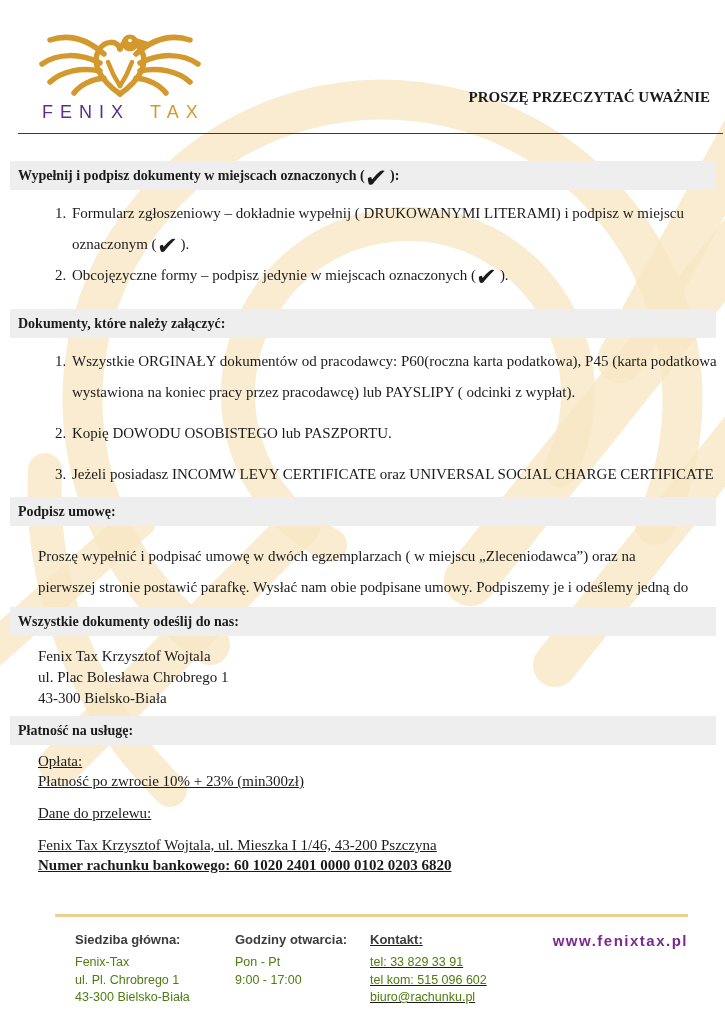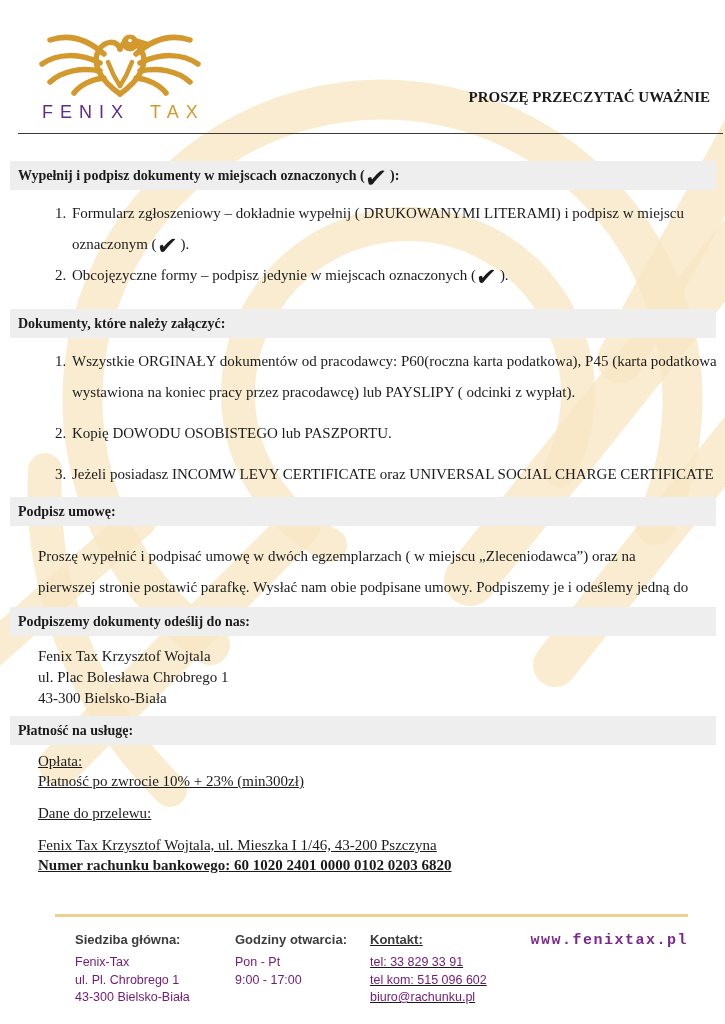--- a/index.html
+++ b/index.html
@@ -36,26 +36,26 @@
   .para{position:absolute;left:38px;width:652px;font-size:15px;line-height:31px;z-index:2;}
   .address{position:absolute;left:38px;font-size:15px;line-height:21px;z-index:2;}
   .payment-block{position:absolute;left:38px;width:640px;font-size:15px;line-height:20px;z-index:2;}
   .payment-block .mt{margin-top:12px;}
   .bold-line{font-weight:bold;}
   
   .footer-rule{position:absolute;left:55px;width:633px;top:914px;height:2.5px;
     background:#efd18f;z-index:2;}
   .fcol{position:absolute;top:932px;font-family:"Liberation Sans",sans-serif;z-index:2;margin-left:20px;}
   .fcol h4{margin:0 0 7px 0;font-size:13px;color:#3c3c3c;}
-  .fcol .fline{font-size:12.5px;line-height:17.5px;color:#701a75;}
+  .fcol .fline{font-size:12.5px;line-height:17.5px;color:#4d7c0f;}
   .fcol-1{left:55px;width:150px;}
   .fcol-2{left:215px;width:130px;}
   .fcol-3{left:350px;width:180px;text-decoration:underline;}
   .website{position:absolute;top:932px;right:37px;z-index:2;
-    font-family:Liberation Mono, monospace;font-weight:bold;font-size:15px;
+    font-family:Liberation Sans, sans-serif;font-weight:bold;font-size:15px;
     letter-spacing:1.5px;color:#7b2890;}
 </style>
 </head>
 <body>
 
 <div class="page">
 
   <svg class="watermark" viewBox="0 0 725 880" fill="none" stroke="#f8e7c4" stroke-opacity="0.8" stroke-linecap="round">
     <path d="M 210 645 A 300 300 0 1 1 655 525" stroke-width="40"></path>
     <path d="M 330 545 A 170 170 0 1 1 560 470" stroke-width="34"></path>
@@ -120,21 +120,21 @@
 
   <ol class="doc-list gapped" style="top:346px;">
     <li>Wszystkie ORGINAŁY dokumentów od pracodawcy: P60(roczna karta podatkowa), P45 (karta podatkowa wystawiona na koniec pracy przez pracodawcę) lub PAYSLIPY ( odcinki z wypłat).</li>
     <li>Kopię DOWODU OSOBISTEGO lub PASZPORTU.</li>
     <li>Jeżeli posiadasz INCOMW LEVY CERTIFICATE oraz UNIVERSAL SOCIAL CHARGE CERTIFICATE</li>
   </ol>
 
   <div class="bar" style="top:497px;">Podpisz umowę:</div>
   <div class="para" style="top:541px;">Proszę wypełnić i podpisać umowę w dwóch egzemplarzach ( w miejscu „Zleceniodawca”) oraz na pierwszej stronie postawić parafkę. Wysłać nam obie podpisane umowy. Podpiszemy je i odeślemy jedną do Pana/Pani.</div>
 
-  <div class="bar" style="top:607px;">Podpiszemy dokumenty odeślij do nas:</div>
+  <div class="bar" style="top:607px;">Wszystkie dokumenty odeślij do nas:</div>
   <div class="address" style="top:646px;">
     <div>Fenix Tax Krzysztof Wojtala</div>
     <div>ul. Plac Bolesława Chrobrego 1</div>
     <div>43-300 Bielsko-Biała</div>
   </div>
 
   <div class="bar" style="top:716px;">Płatność na usługę:</div>
   <div class="payment-block" style="top:751px;text-decoration:underline;">
     <div>Opłata:</div>
     <div>Płatność po zwrocie 10% + 23% (min300zł)</div>

